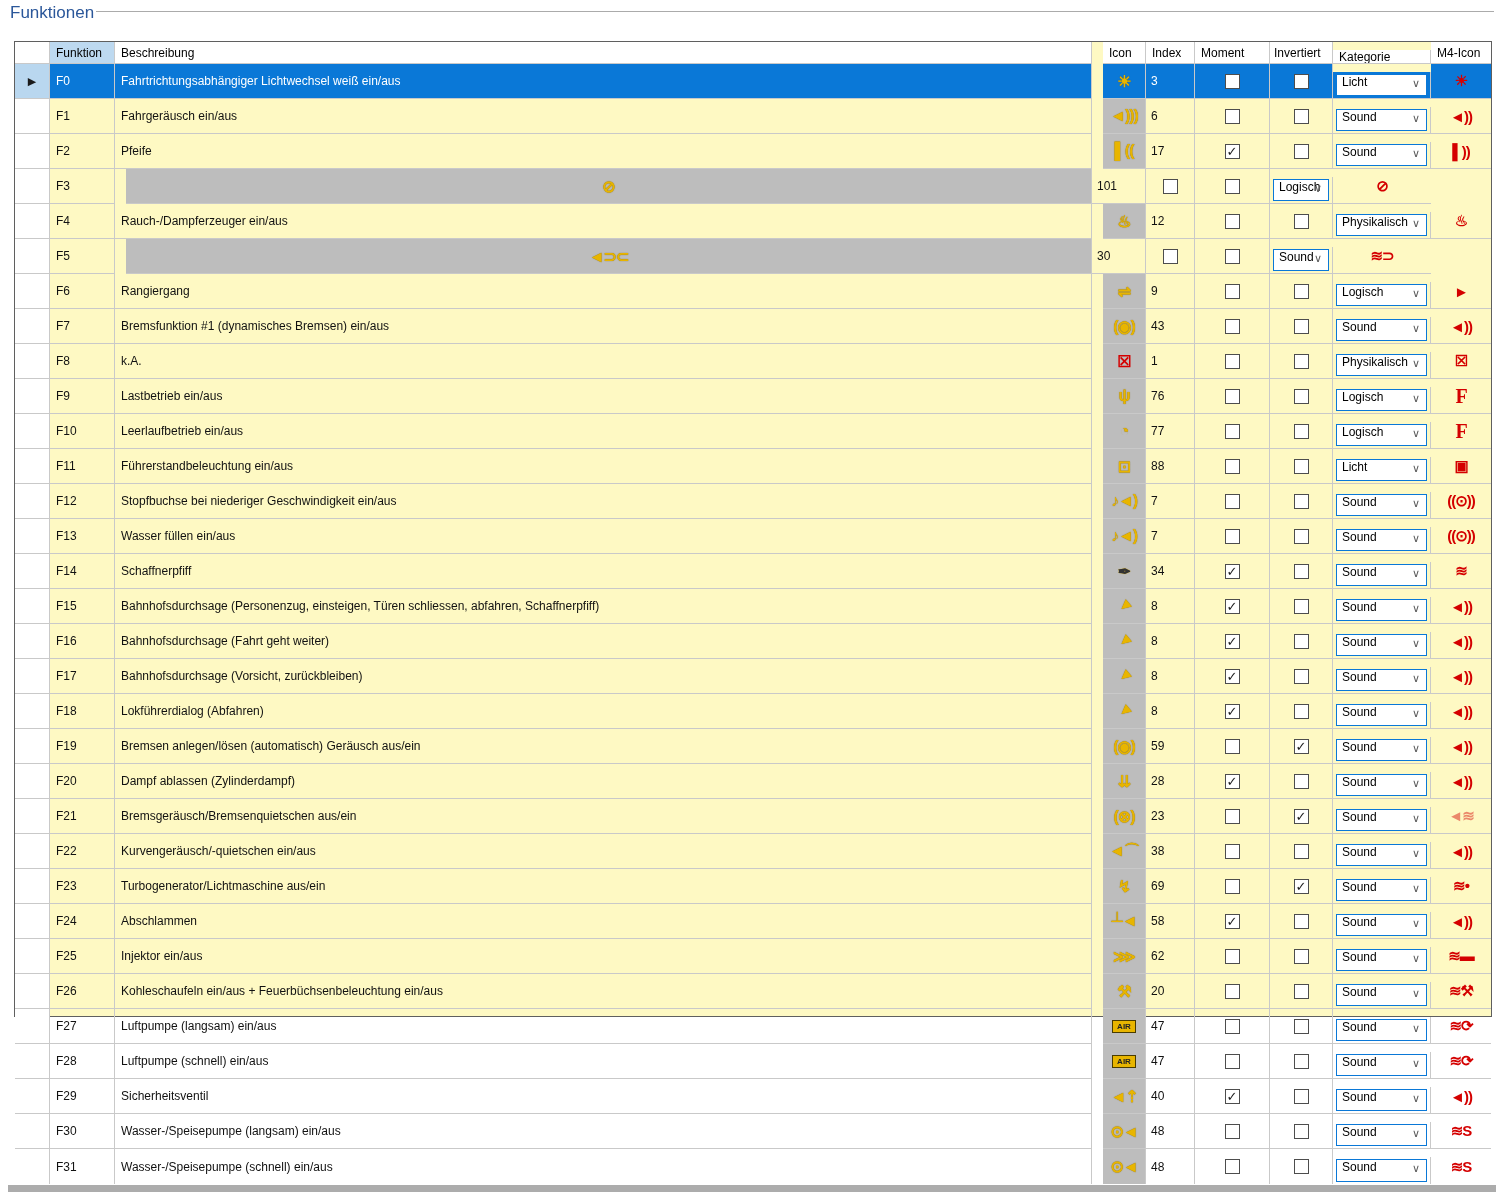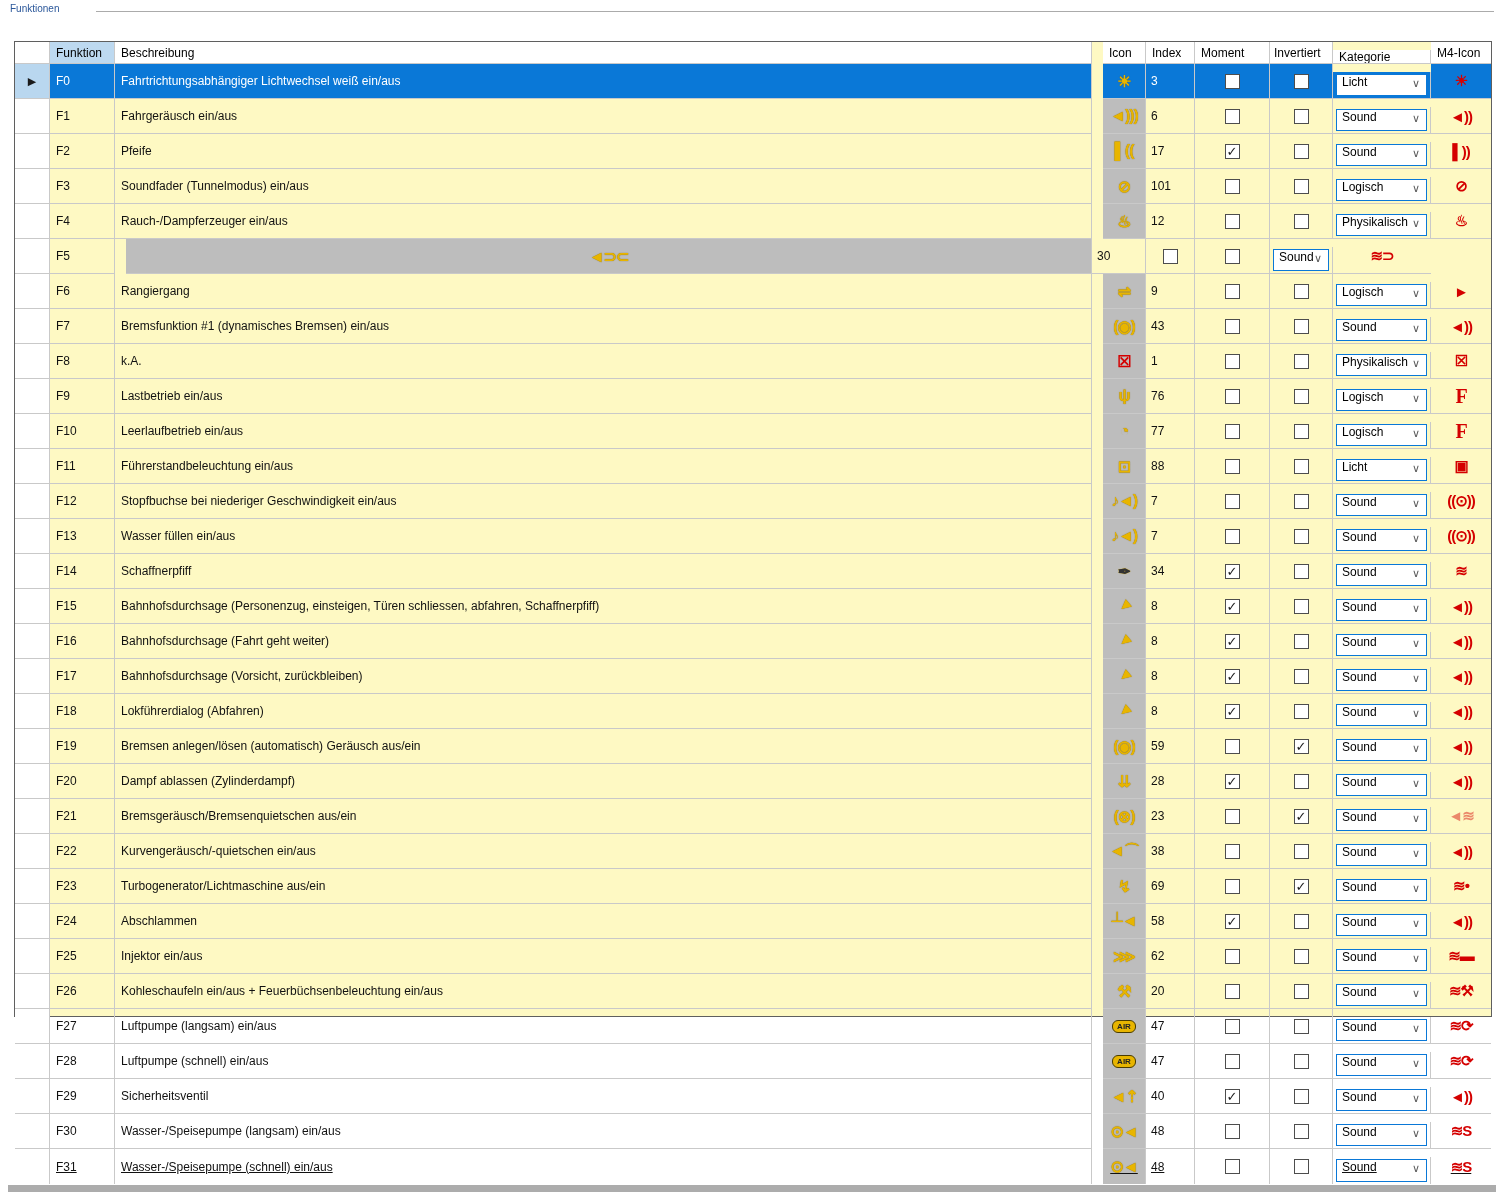--- a/index.html
+++ b/index.html
@@ -1,33 +1,33 @@
 <!DOCTYPE html>
 <html><head>
 <meta charset="utf-8">
 <style>
   * { margin:0; padding:0; box-sizing:border-box; }
   html,body { width:1496px; height:1192px; background:#fff;
     font-family:"Liberation Sans", sans-serif; overflow:hidden; }
   #stage { position:relative; width:1496px; height:1192px; background:#fff; }
 
-  .gb-title { position:absolute; left:10px; top:3px; font-size:10px; color:#2B579A; }
+  .gb-title { position:absolute; left:10px; top:3px; font-size:17px; color:#2B579A; }
   .gb-line  { position:absolute; left:96px; right:2px; top:11px; height:0;
               border-top:1px solid #ABABAB; }
 
   #grid { position:absolute; left:14px; top:41px; width:1478px; height:976px;
           border:1px solid #5f5f5f; background:#fef9c3; font-size:12px; color:#111; }
 
   .row { display:grid; grid-template-columns:35px 65px 977px 54px 49px 75px 63px 98px 60px;
          height:35px; }
   .row.header { height:22px; }
   .cell { border-right:1px solid #c9c9c9; border-bottom:1px solid #c9c9c9;
           display:flex; align-items:center; overflow:hidden; white-space:nowrap; }
   .cell.last { border-right:none; }
-  .row:last-child .cell { border-bottom:none;text-decoration:underline; }
+  .row:last-child .cell { border-bottom:none; }
 
   .header .cell { background:#fff; padding-left:6px; color:#000; }
   .header .c-funktion { background:#BDD9F0; }
   .header .c-sel { padding-left:0; }
 
   .c-sel { justify-content:center; background:#fff; }
   .c-funktion, .c-beschr { padding-left:6px; }
   .c-icon { background:#BDBDBD; justify-content:center;margin-left:11px; }
   .c-index { padding-left:5px; }
   .c-moment, .c-invert, .c-m4 { justify-content:center; }
@@ -40,21 +40,21 @@
   .sel-arrow { font-size:11px; color:#1a1a1a; }
 
   .icon-y { color:#E8B500; font-size:16px; font-weight:bold;
             text-shadow:0 0 1px #7a6000; letter-spacing:-1px; }
   .icon-m4 { color:#D40000; font-size:15px; font-weight:bold; letter-spacing:-1px; }
   .icon-m4.letterF { font-family:"Liberation Serif", serif; font-size:20px; }
   .faded { opacity:.45; }
   .dark { color:#333; text-shadow:0 0 1px #E8B500; }
   .red { color:#D40000; text-shadow:none; }
   .rot45 { display:inline-block; transform:rotate(-40deg); }
-  .air-badge { background:#E8B500; border:1px solid #4a3c00; border-radius:6px;
+  .air-badge { background:#E8B500; border:1px solid #4a3c00; border-radius:0;
                color:#222; font-size:8px; font-weight:bold; padding:1px 4px;
                letter-spacing:0; text-shadow:none; }
 
   .chk { width:15px; height:15px; border:1px solid #4d4d4d; background:#fff;
          display:flex; align-items:center; justify-content:center;
          font-size:13px; color:#1a1a1a; line-height:1; }
 
   .dd { margin:2px 3px; flex:1; align-self:stretch; background:#fff;
         border:1px solid #0A78D7; display:flex; align-items:flex-start;
         color:#000; padding-left:5px; position:relative; }
@@ -153,21 +153,20 @@
             <span class="dd-chevron">∨</span>
           </div>
         </div>
         <div class="cell c-m4 last">
           <span class="icon-m4">▌))</span>
         </div>
       </div>
       <div class="row">
         <div class="cell c-sel"></div>
         <div class="cell c-funktion">F3</div>
-        <div class="cell c-beschr">Soundfader (Tunnelmodus) ein/aus</div>
         <div class="cell c-icon">
           <span class="icon-y">⊘</span>
         </div>
         <div class="cell c-index">101</div>
         <div class="cell c-moment">
           <div class="chk"></div>
         </div>
         <div class="cell c-invert">
           <div class="chk"></div>
         </div>

